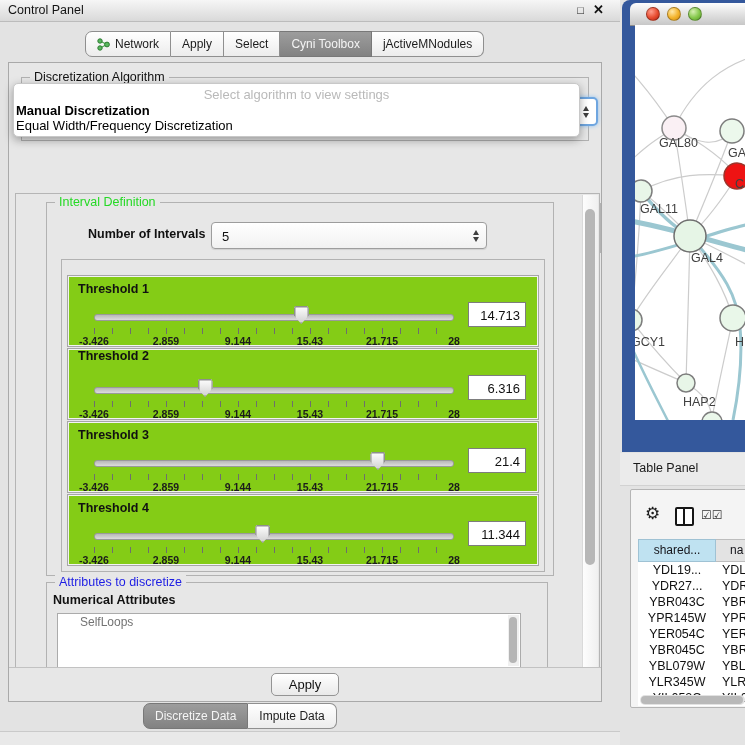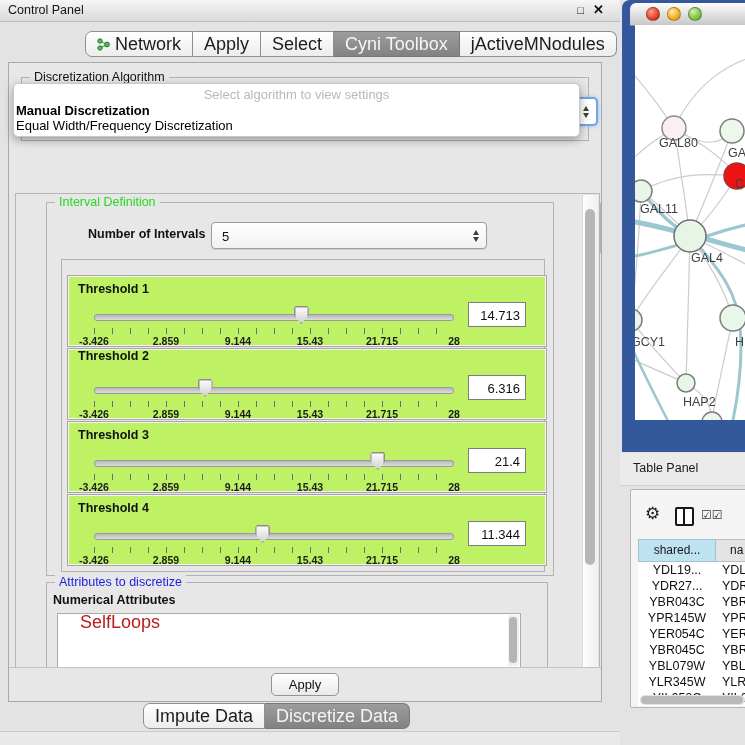--- a/index.html
+++ b/index.html
@@ -11,21 +11,21 @@
   }
   
   .cp-titlebar{position:absolute;left:0;top:0;width:620px;height:21px;
     background:linear-gradient(#f6f6f6,#d9d9d9);border-bottom:1px solid #bcbcbc;}
   .cp-title{position:absolute;left:8px;top:3px;font-size:12.5px;color:#141414;}
   .winbtn{position:absolute;top:2px;font-size:12px;color:#111;cursor:default;}
   .btn-float{right:36px;top:4px;font-size:11px;}
   .btn-close{right:16px;font-weight:bold;font-size:13px;}
 
   .tabbar{position:absolute;left:85px;top:31px;display:flex;}
-  .seg{height:24px;line-height:24px;padding:0 11px;font-size:18px;color:#1c1c1c;
+  .seg{height:24px;line-height:24px;padding:0 11px;font-size:12px;color:#1c1c1c;
     background:linear-gradient(#ffffff,#ececec);border:1px solid #8f8f8f;border-left:none;
     display:flex;align-items:center;gap:5px;white-space:nowrap;}
   .seg:first-child{border-left:1px solid #8f8f8f;border-radius:7px 0 0 7px;}
   .seg:last-child{border-radius:0 7px 7px 0;}
   .seg.sel{background:linear-gradient(#9d9d9d,#828282);color:#f5f5f5;border-color:#787878;}
 
   .outer-panel{position:absolute;left:8px;top:62px;width:592px;height:638px;
     background:#e7e7e7;border:1px solid #a9a9a9;}
 
   .grp{position:absolute;border:1px solid #b2b2b2;}
@@ -57,39 +57,39 @@
 
   
   .scrollarea{position:absolute;left:6px;top:130px;width:583px;height:475px;border:1px solid #b5b5b5;background:#e7e7e7;}
   .vscroll{position:absolute;right:1px;top:1px;bottom:1px;width:15px;background:linear-gradient(90deg,#fdfdfd,#f0f0f0);border-left:1px solid #dadada;}
   .vthumb{position:absolute;left:2px;width:10px;top:14px;height:356px;border-radius:6px;background:#b7b7b7;}
 
   .grp-interval{left:30px;top:8px;width:506px;height:372px;}
   .lbl-bold{font-size:12.5px;font-weight:bold;color:#111;position:absolute;white-space:nowrap;}
 
   .grp-thresholds{left:14px;top:56px;width:482px;height:311px;}
-  .trow{position:absolute;left:5px;width:470px;height:70px;border:1px solid #a6a6a6;background:#bef264;
-    box-shadow:inset 0 0 0 1px #f3f3f3;padding-left:8px;}
+  .trow{position:absolute;left:5px;width:470px;height:70px;border:1px solid #a6a6a6;background:#84cc16;
+    box-shadow:inset 0 0 0 1px #f3f3f3;}
   .slzone{position:absolute;left:26px;top:28px;width:360px;height:40px;}
   .track{position:absolute;left:0;right:0;top:10px;height:5px;border-radius:3px;
     background:linear-gradient(#b8b8b8,#dcdcdc);border:1px solid #9a9a9a;}
   .thumb{position:absolute;top:2px;width:15px;height:18px;
     background:linear-gradient(#ffffff,#cfcfcf);
     clip-path:polygon(10% 0,90% 0,100% 14%,100% 52%,50% 100%,0 52%,0 14%);
     box-shadow:inset 0 0 0 1.5px #8e8e8e;}
   .ticks{position:absolute;left:0;top:24px;width:100%;height:6px;
     background:repeating-linear-gradient(90deg,#6e6e6e 0 1px,transparent 1px 5%);}
   .slabels{position:absolute;left:0;top:31px;width:100%;height:12px;}
   .slabels span{position:absolute;transform:translateX(-50%);font-size:10.5px;font-weight:bold;color:#1c1c1c;white-space:nowrap;}
   .vbox{position:absolute;left:400px;top:26px;width:58px;height:25px;background:#fff;border:1px solid #7d7d7d;
     font-size:13px;color:#111;text-align:right;line-height:25px;padding-right:5px;box-sizing:border-box;}
 
   .grp-attrs{left:30px;top:388px;width:500px;height:86px;}
   .attr-list{position:absolute;left:10px;top:30px;width:462px;height:53px;background:#fff;border:1px solid #ababab;overflow:hidden;}
-  .attr-item{font-size:18px;color:#b91c1c;padding:1px 0 1px 22px;line-height:15px;white-space:nowrap;}
+  .attr-item{font-size:12px;color:#737373;padding:1px 0 1px 22px;line-height:15px;white-space:nowrap;}
   .lscroll{position:absolute;right:1px;top:1px;bottom:1px;width:11px;background:#f0f0f0;}
   .lthumb{position:absolute;left:1px;top:2px;width:8px;height:46px;border-radius:5px;background:#b5b5b5;}
 
   .footer{position:absolute;left:0;right:0;bottom:0;height:33px;background:#e7e7e7;border-top:1px solid #c2c2c2;}
   .apply-btn{position:absolute;left:50%;top:5px;transform:translateX(-50%);
     width:66px;height:21px;line-height:21px;text-align:center;font-size:13px;color:#111;
     background:linear-gradient(#ffffff,#e9e9e9);border:1px solid #949494;border-radius:5px;}
 
   .bottom-tabbar{position:absolute;left:143px;top:703px;display:flex;}
 
@@ -293,25 +293,25 @@
   </div>
 </div>
 
 <div class="popup">
   <div class="popup-hint">Select algorithm to view settings</div>
   <div class="popup-opt1">Manual Discretization</div>
   <div class="popup-opt2">Equal Width/Frequency Discretization</div>
 </div>
 
 <div class="bottom-tabbar">
+  <div class="seg sel">
+      <span>Discretize Data</span>
+    </div>
   <div class="seg">
       <span>Impute Data</span>
-    </div>
-  <div class="seg sel">
-      <span>Discretize Data</span>
     </div>
 </div>
 <div class="bottom-strip"></div>
 
 <div class="net-frame">
   <div class="net-titlebar">
     <span class="tl tl-red"></span>
     <span class="tl tl-yellow"></span>
     <span class="tl tl-green"></span>
   </div>

